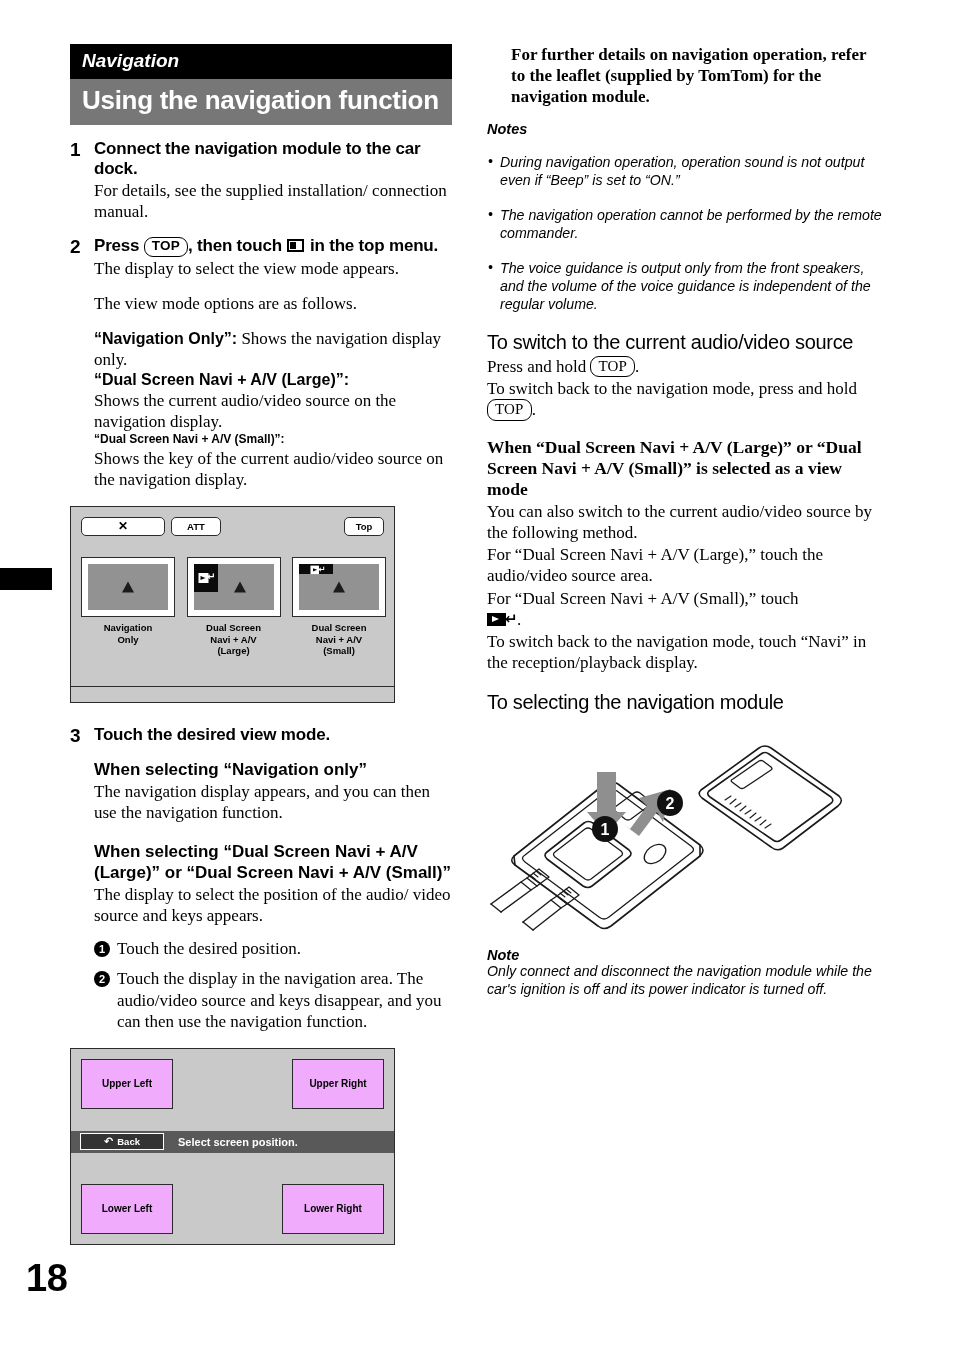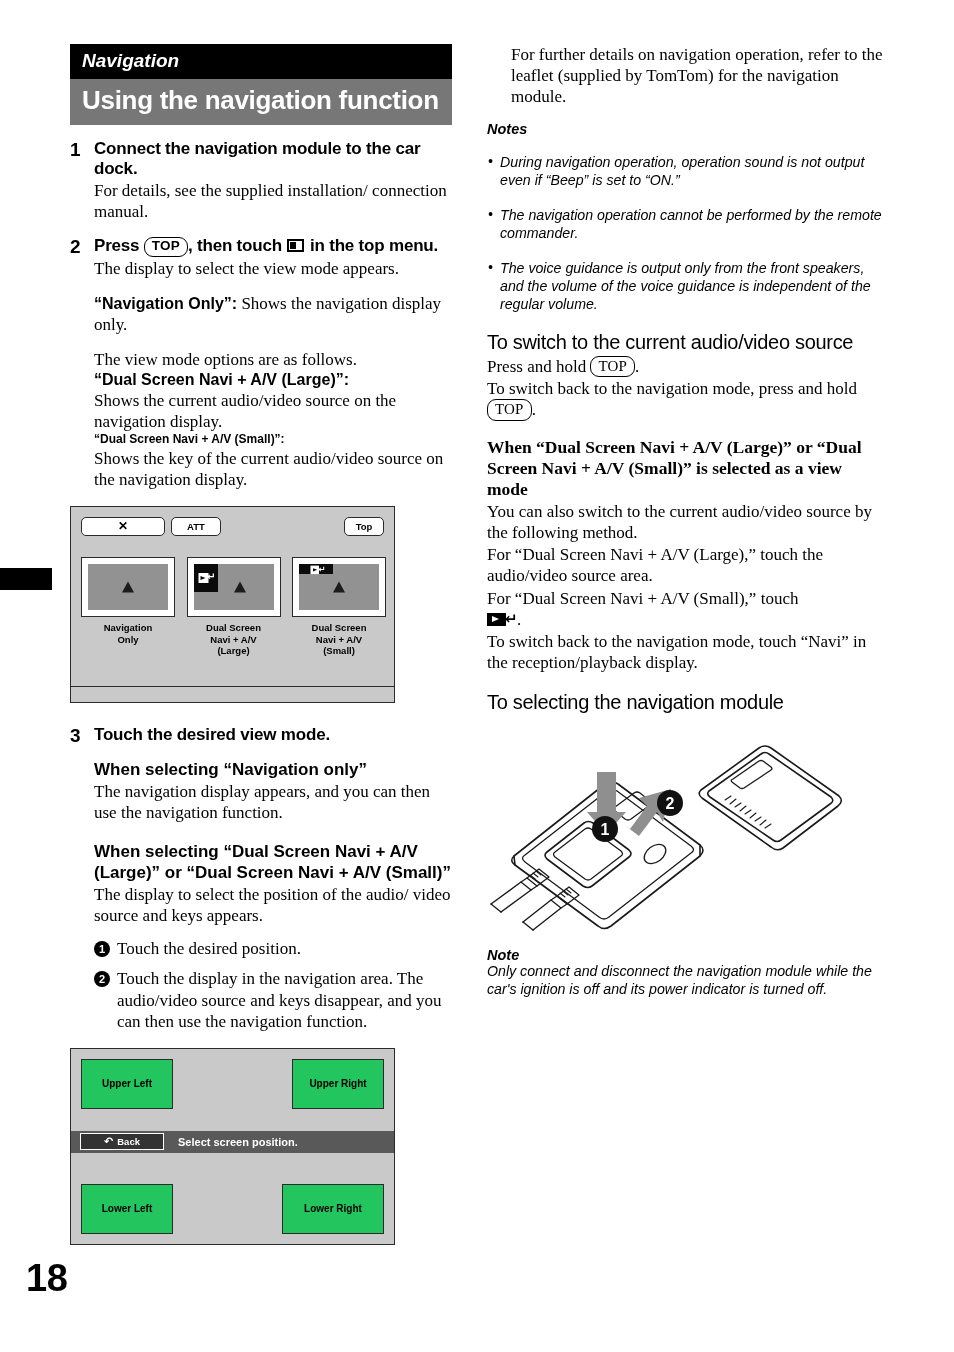--- a/index.html
+++ b/index.html
@@ -84,21 +84,21 @@
     line-height: 1.18;
     letter-spacing: -0.2px;
   }
   .body-text {
     font-family: "Liberation Serif", serif;
     font-size: 17px;
     line-height: 1.24;
     margin-top: 1px;
   }
   .body-text.gap { margin-top: 14px; }
-  .indent-block { padding-left: 24px; }
+  .indent-block { padding-left: 24px; font-weight: bold; }
 
   
   .keycap {
     display: inline-block;
     border: 1.6px solid #000;
     border-radius: 9px;
     padding: 0px 7px 1px 7px;
     font-family: "Liberation Sans", sans-serif;
     font-weight: bold;
     font-size: 13.5px;
@@ -331,21 +331,21 @@
   }
 
   
   .screen2 {
     margin-top: 16px;
     width: 325px;
     height: 197px;
   }
   .pos-btn {
     position: absolute;
-    background: #22c55e;
+    background: #f0abfc;
     border: 1.6px solid #2b2b2b;
     font-family: "Liberation Sans", sans-serif;
     font-weight: bold;
     font-size: 10px;
     display: flex;
     align-items: center;
     justify-content: center;
   }
   .pos-ul { left: 10px;  top: 10px;  width: 92px; height: 50px; }
   .pos-ur { right: 10px; top: 10px;  width: 92px; height: 50px; }
@@ -412,25 +412,25 @@
 
     <div class="step">
       <div class="step-num">2</div>
       <div class="step-title">
         <span>Press</span>
         <span class="keycap">TOP</span><span>, then touch</span>
         <span class="glyph-screen"></span>
         <span>in the top menu.</span>
       </div>
       <div class="body-text">The display to select the view mode appears.</div>
+      <div class="body-text gap">The view mode options are as follows.</div>
+
       <div class="body-text gap">
         <b style="font-family:'Liberation Sans',sans-serif;font-size:16px;">“Navigation Only”:</b><span> Shows the navigation display only.</span>
       </div>
-
-      <div class="body-text gap">The view mode options are as follows.</div>
       <div>
         <div style="font-family:'Liberation Sans',sans-serif;font-weight:bold;font-size:16px;line-height:1.2;">“Dual Screen Navi + A/V (Large)”:</div>
         <div class="body-text">Shows the current audio/video source on the navigation display.</div>
       </div>
       <div>
         <div style="font-family:'Liberation Sans',sans-serif;font-weight:bold;font-size:12px;line-height:1.2;">“Dual Screen Navi + A/V (Small)”:</div>
         <div class="body-text">Shows the key of the current audio/video source on the navigation display.</div>
       </div>
     </div>
 

